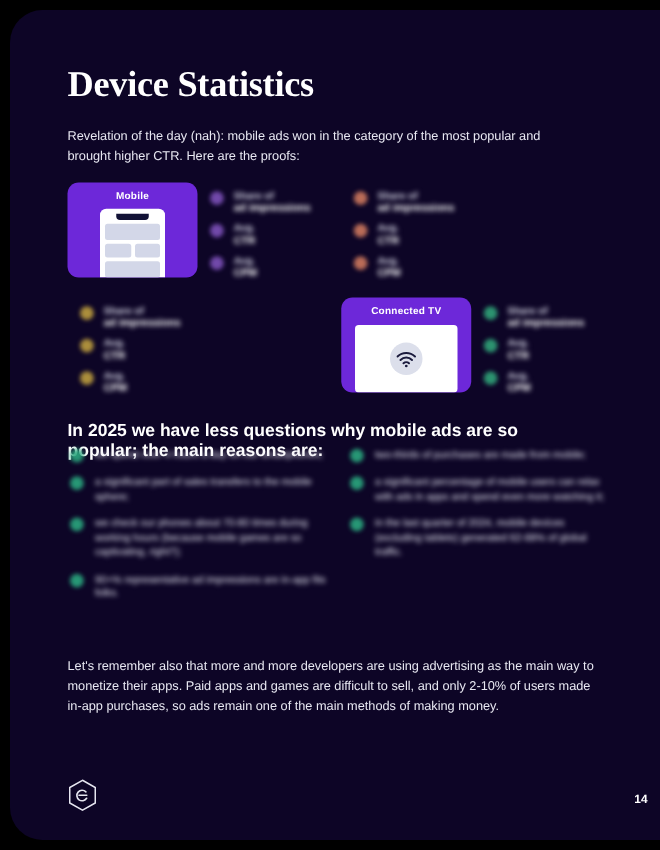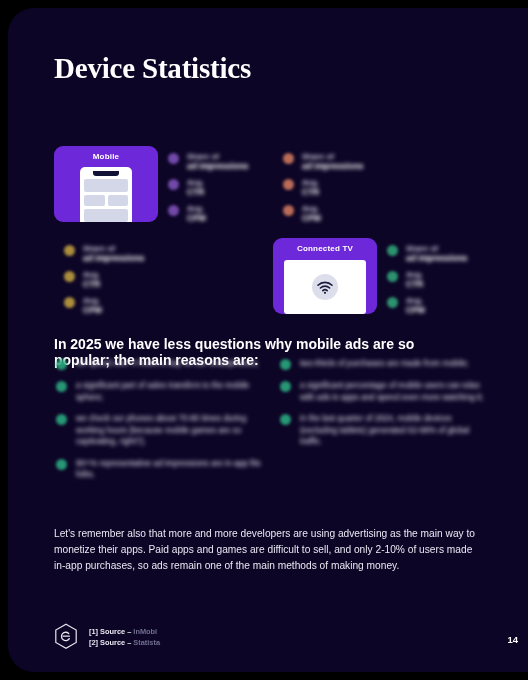--- a/index.html
+++ b/index.html
@@ -124,20 +124,21 @@
   .pagenum{position:absolute;right:42px;bottom:27px;font-size:9.5px;
     font-weight:bold;color:#ffffff;}
 </style>
 </head>
 <body>
 
 <div class="page">
 
   <div class="title">Device Statistics</div>
 
+  <div class="intro">Revelation of the day (nah): mobile ads won in the category of the most popular and brought higher CTR. Here are the proofs:</div>
 
   <div class="grid">
 
     <div class="row">
 
       <div class="cell">
         <div class="card">
           <div class="card-label">Mobile</div>
           <div class="phone">
             <div class="phone-notch"></div>
@@ -310,25 +311,17 @@
   </div>
 
   <div class="closing">Let's remember also that more and more developers are using advertising as the main way to monetize their apps. Paid apps and games are difficult to sell, and only 2-10% of users made in-app purchases, so ads remain one of the main methods of making money.</div>
 
 
   <div class="footer">
     <svg class="logo" viewBox="0 0 24 27">
       <path d="M12 1.2 L22.2 7 L22.2 19.4 L12 25.2 L1.8 19.4 L1.8 7 Z" fill="none" stroke="#e6e6f0" stroke-width="1.2"></path>
       <path d="M15.3 15.6 a4.2 4.2 0 1 1 -0.6 -5.1 M9.2 13.2 L15.4 13.2" fill="none" stroke="#e6e6f0" stroke-width="1.3" stroke-linecap="round"></path>
     </svg>
-    <div class="sources">
-      <div>
-        <span>[1] Source – </span><span class="src-name">InMobi</span>
-      </div>
-      <div>
-        <span>[2] Source – </span><span class="src-name">Statista</span>
-      </div>
-    </div>
   </div>
 
   <div class="pagenum">14</div>
 
 </div>
 
 </body></html>

